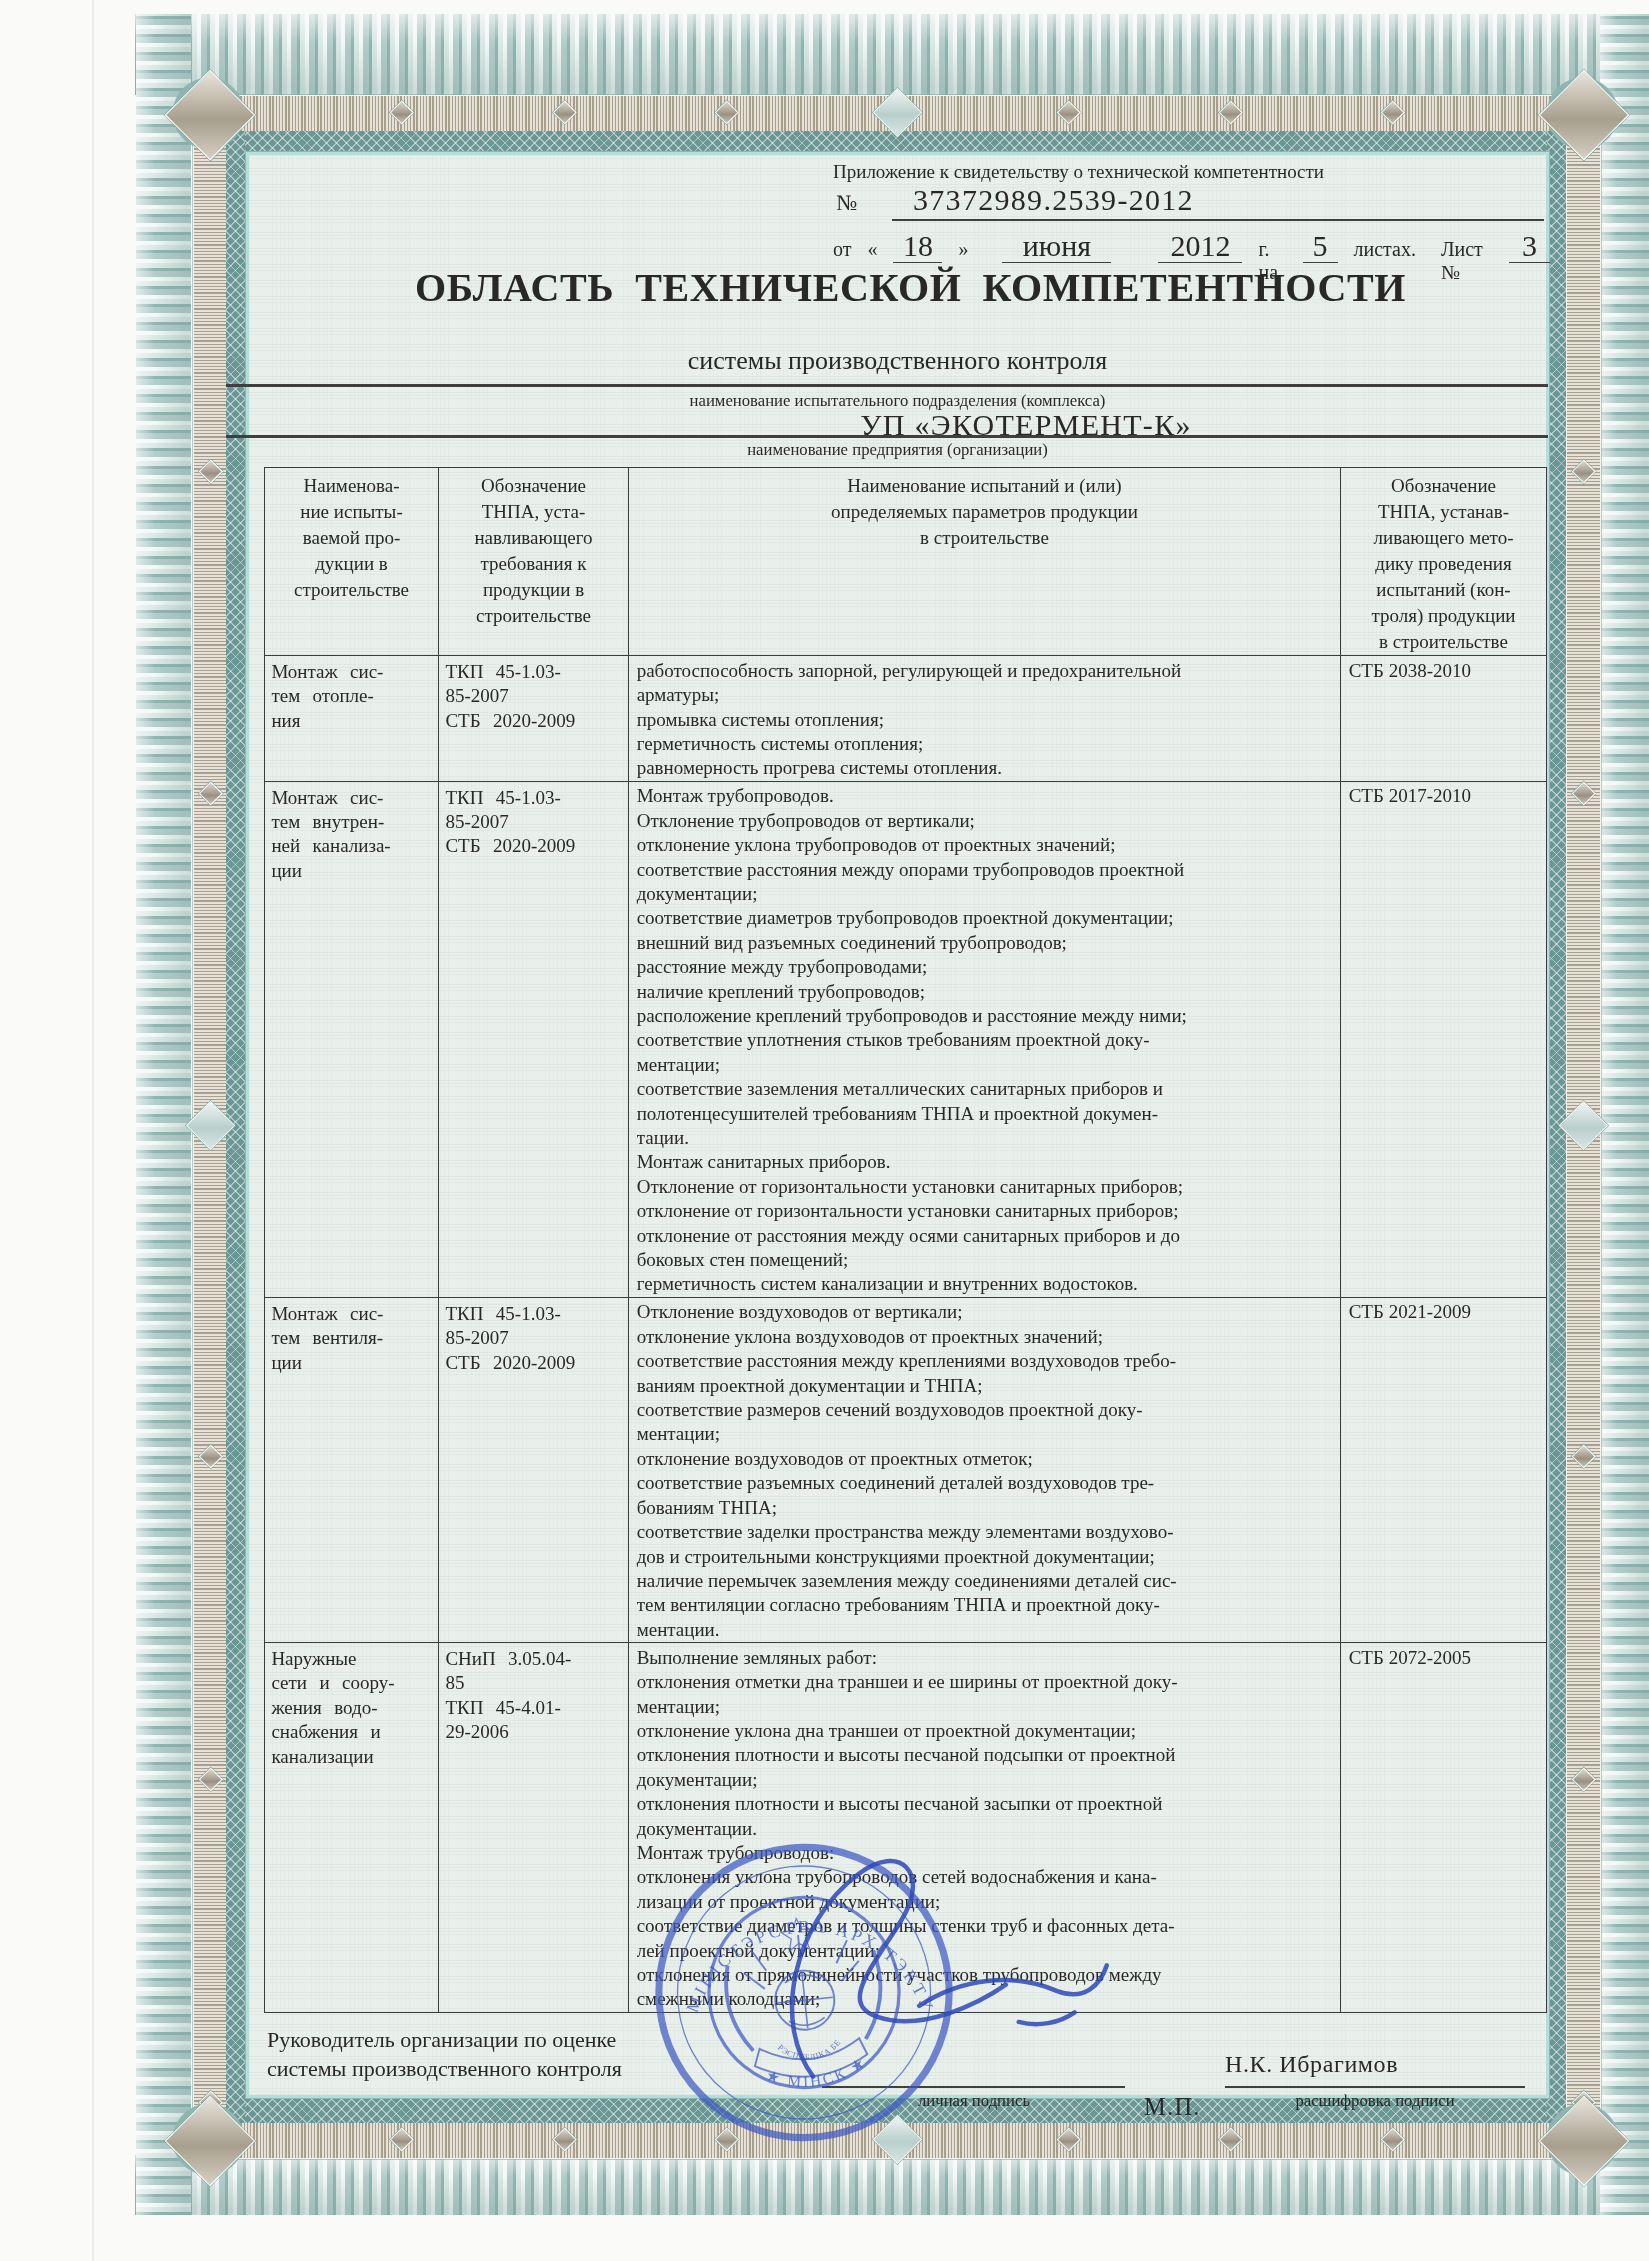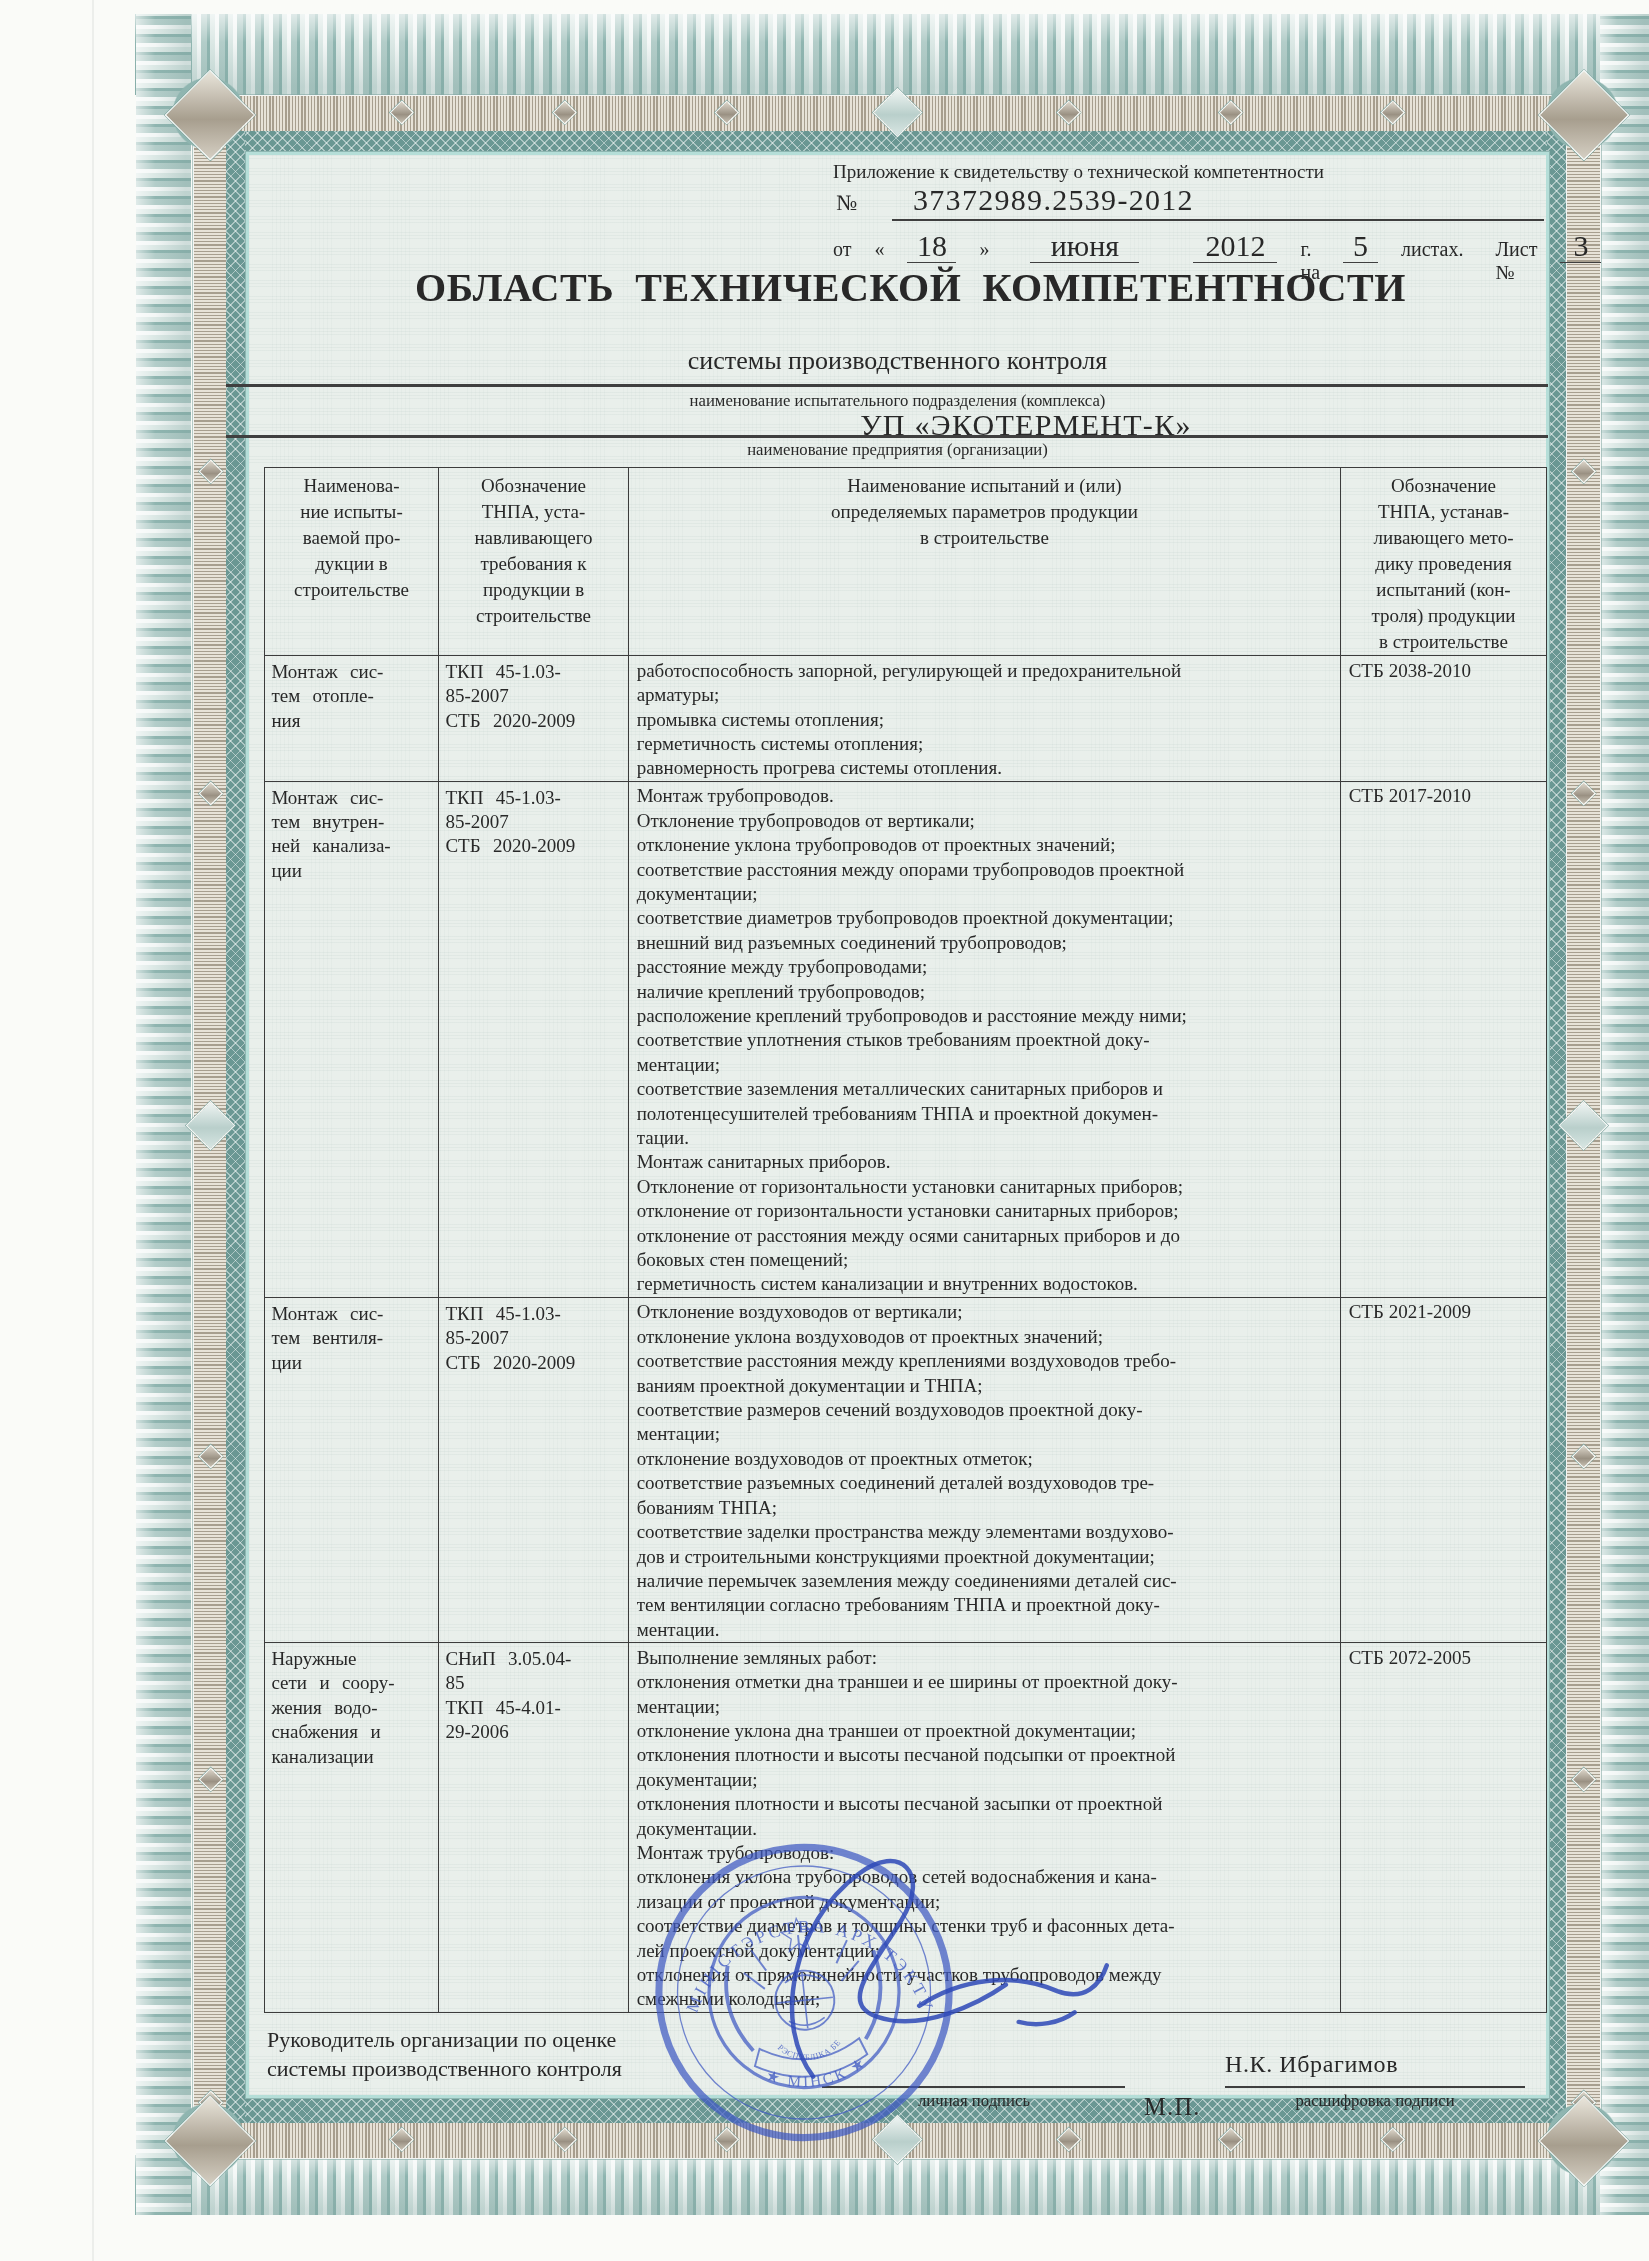--- a/index.html
+++ b/index.html
@@ -39,21 +39,21 @@
        background:radial-gradient(closest-side,#f2f6f5 0 20%,#cadedb 20% 36%,#8fb5b0 36% 52%,rgba(143,181,176,0) 54%);}
   .rosette .dia{position:absolute;left:50%;top:50%;width:62px;height:62px;margin:-31px 0 0 -31px;
        background:linear-gradient(135deg,#e9e5db,#a79e8e 55%,#d5cfc3);}
   .crease{position:absolute;left:92px;top:0;width:1.9px;height:2261px;background:rgba(80,90,85,.08);}
 
   
   .hdr-appendix{font-size:19px;}
   .hdr-number-label{font-size:22px;}
   .hdr-number{font-size:30px;letter-spacing:1.3px;}
   .rule{position:absolute;height:2.6px;background:#3f3f3f;}
-  .date-row{display:flex;align-items:baseline;font-size:20px;gap:23px;}
+  .date-row{display:flex;align-items:baseline;font-size:20px;gap:16px;}
   .fill{font-size:30px;border-bottom:1.9px solid #3f3f3f;text-align:center;line-height:1.1;}
   .doc-title{font-size:40px;font-weight:bold;letter-spacing:0.6px;word-spacing:10.3px;text-align:center;padding-left:13px;}
   .subject-name{font-size:26px;text-align:center;}
   .caption{font-size:16.7px;text-align:center;}
   .org-name{font-size:30px;letter-spacing:1.3px;text-align:center;}
 
   
   table.main{position:absolute;left:264px;top:467px;width:1282px;border-collapse:collapse;table-layout:fixed;}
   table.main th,table.main td{border:1.9px solid #3c3c3c;vertical-align:top;font-weight:normal;
        font-size:19px;line-height:24.4px;box-sizing:border-box;}

